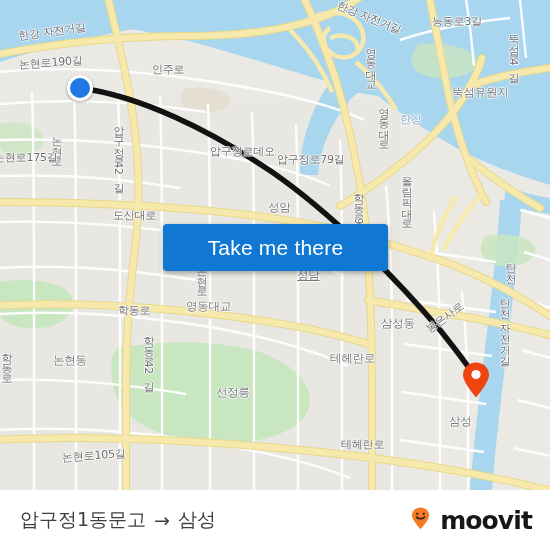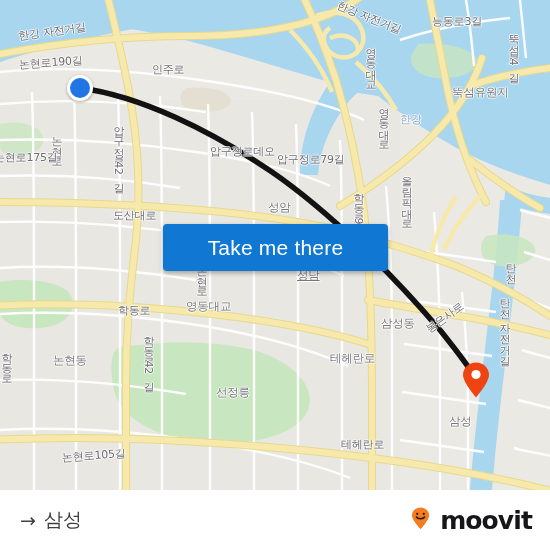--- a/index.html
+++ b/index.html
@@ -331,20 +331,21 @@
     </div>
 
     <button id="take-me-there">
       <span>Take me there</span>
     </button>
 
   </div>
 
   <div id="footer">
     <div id="route-title">
+      <span>압구정1동문고</span>
       <span class="arrow">→</span>
       <span>삼성</span>
     </div>
 
     <div id="moovit-logo">
       <span>
         <svg viewBox="0 0 22 26" width="19" height="23">
           <path d="M11,25.5 C11,25.5 21,14.5 21,9.6 C21,4.3 16.5,0.4 11,0.4 C5.5,0.4 1,4.3 1,9.6 C1,14.5 11,25.5 11,25.5 Z" fill="#f47b20"></path>
           <circle cx="7.2" cy="7.6" r="1.25" fill="#1b1b1b"></circle>
           <circle cx="14.8" cy="7.6" r="1.25" fill="#1b1b1b"></circle>

